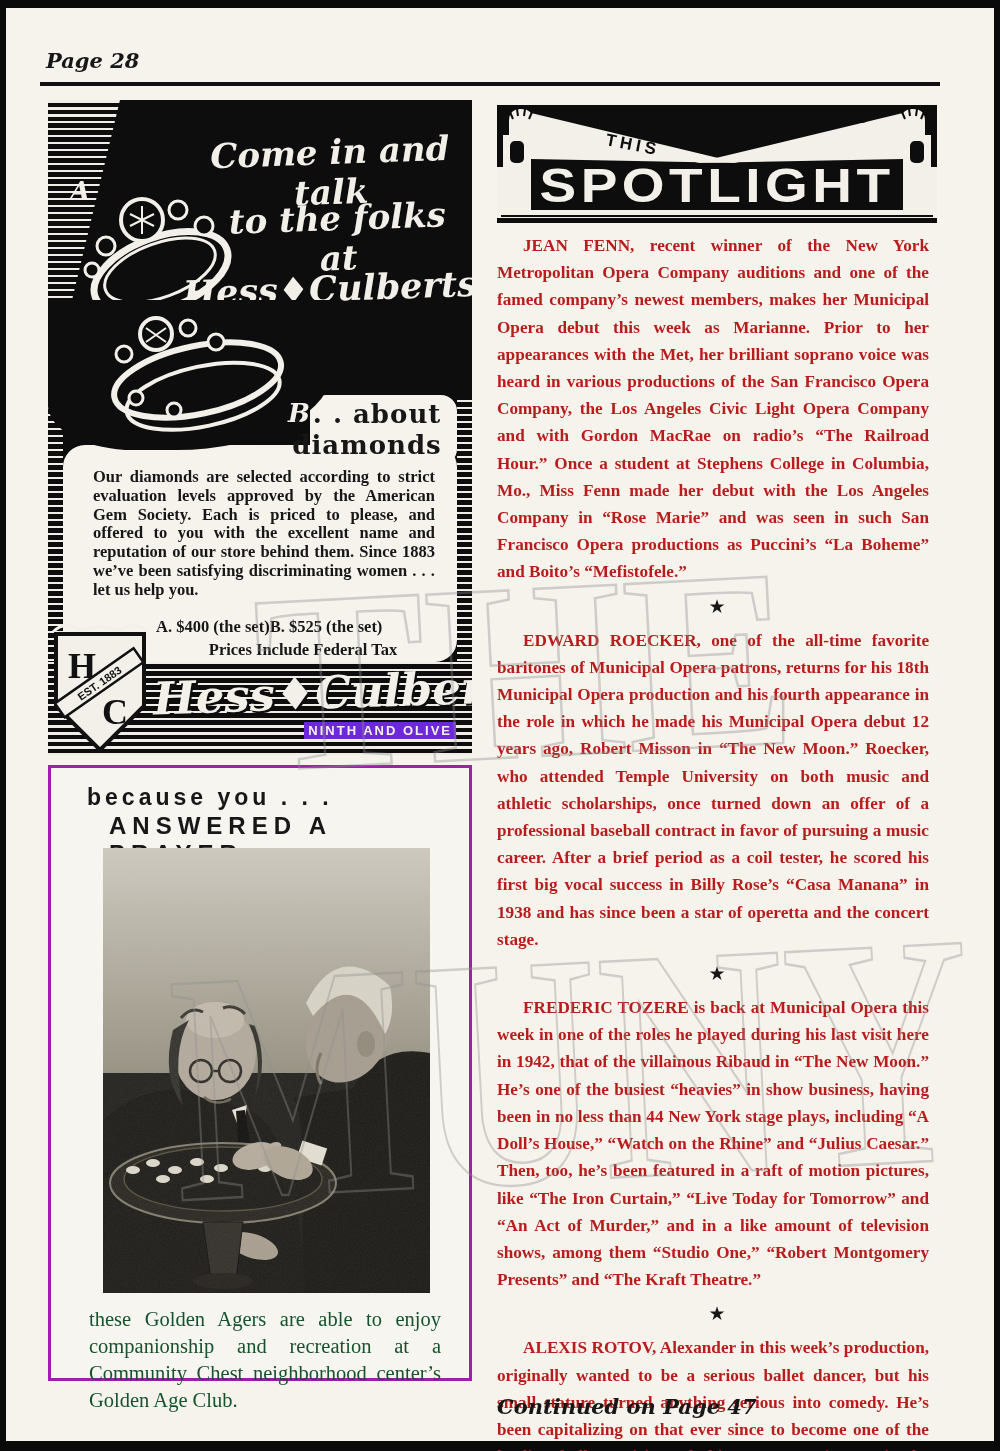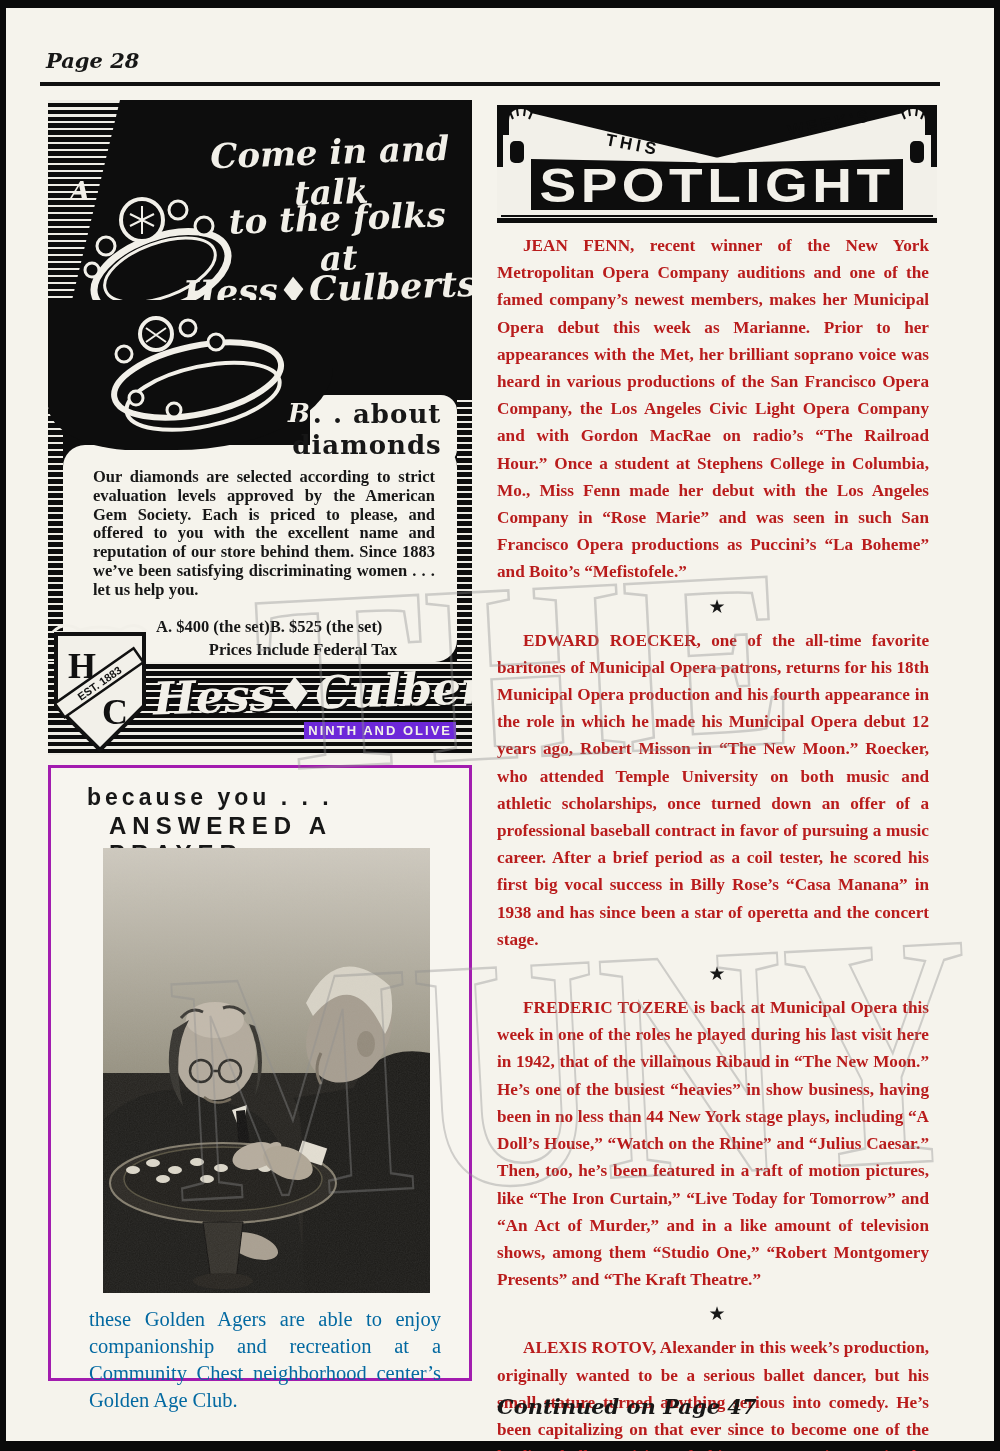--- a/index.html
+++ b/index.html
@@ -32,21 +32,21 @@
   .logoband{left:0;top:562px;width:424px;height:93px;z-index:1}
   .logoscript{left:105px;top:567px;width:315px;z-index:4;color:#f2f0e9;font:bold italic 45px "DejaVu Serif",serif;text-align:center;transform:rotate(-2deg);text-shadow:2px 2px 0 #0d0d0d}
   .address{right:16px;top:622px;z-index:5;color:#f2f0e9;font:bold 13px "Liberation Sans",sans-serif;letter-spacing:2px;background:#6d28d9;padding:1px 4px}
   .ringlabel{fill:#f2f0e9;font:bold italic 26px "DejaVu Serif",serif}
 
   
   .prayer{left:42px;top:757px;width:424px;height:616px;background:#f7f5ef;border:3px solid #a21caf;box-sizing:border-box}
   .ph1{left:36px;top:16px;font:bold 23px "Liberation Sans",sans-serif;letter-spacing:4px}
   .ph2{left:58px;top:44px;font:bold 24px "Liberation Sans",sans-serif;letter-spacing:6px}
   .photo{left:52px;top:80px;width:327px;height:445px}
-  .caption{left:38px;top:538px;width:352px;font:20.5px "Liberation Serif",serif;line-height:27px;text-align:justify;color:#0369a1}
+  .caption{left:38px;top:538px;width:352px;font:20.5px "Liberation Serif",serif;line-height:27px;text-align:justify;color:#14532d}
 
   
   .rcol{left:491px;top:97px;width:440px}
   .articles{position:absolute;left:491px;top:224px;width:440px}
   .art{margin:0 8px 9px 0;font:bold 17.2px "Liberation Serif",serif;line-height:27.2px;text-align:justify;text-indent:26px;color:#b91c1c}
   .sep{text-align:center;font-size:19px;margin:5px 0 9px 0}
   .footer{left:491px;top:1386px;width:440px;text-align:left;font:bold italic 21px "DejaVu Serif",serif}
 
   .wm{left:0;top:0;width:988px;height:1433px;z-index:50;pointer-events:none}
 </style>

